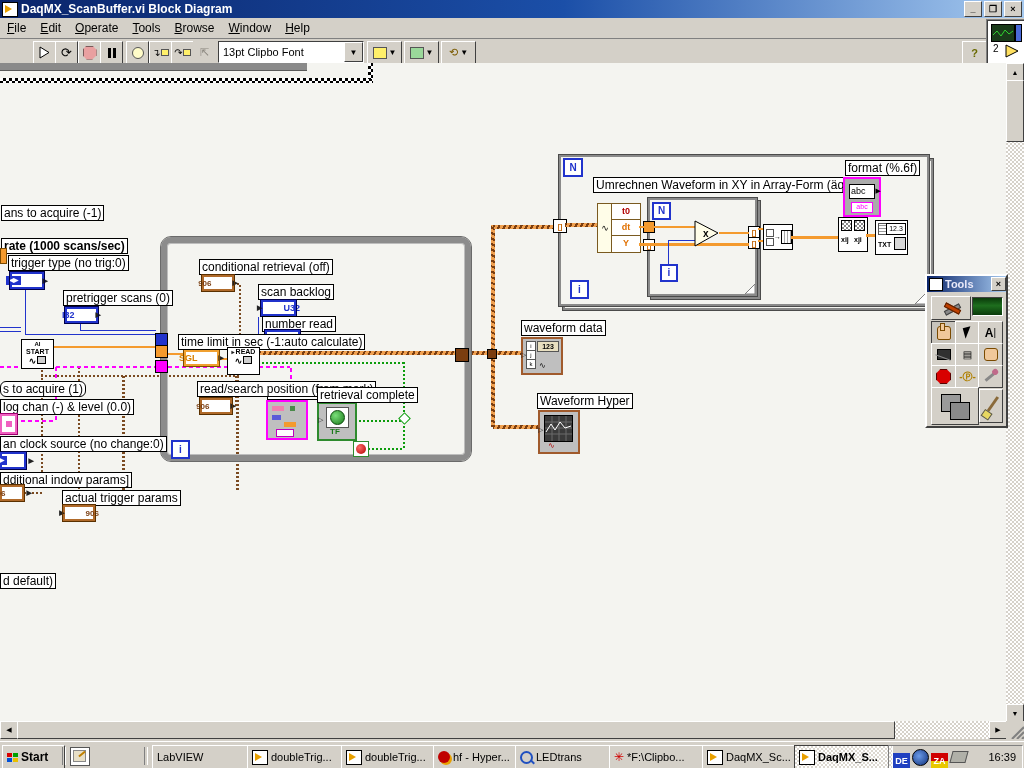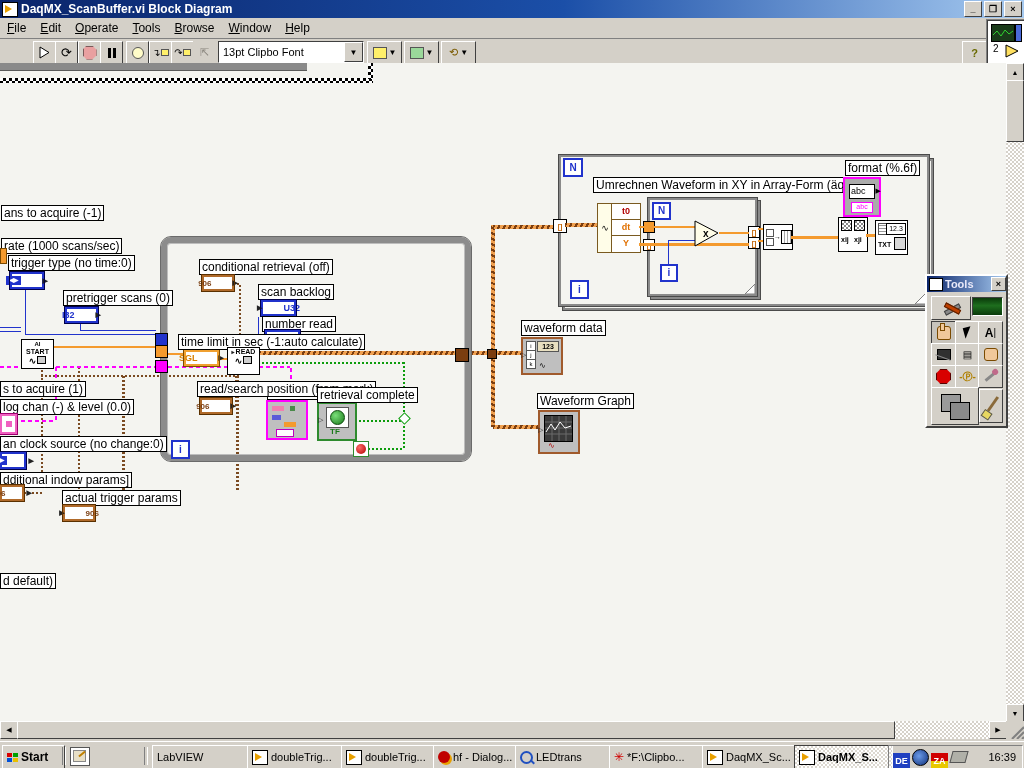--- a/index.html
+++ b/index.html
@@ -245,38 +245,38 @@
   <div class="whileloop" style="left:161px;top:174px;width:298px;height:212px;"></div>
   <div class="sq" style="left:155px;top:270px;width:11px;height:11px;background:#2133CC;"></div>
   <div class="sq" style="left:155px;top:282px;width:11px;height:11px;background:#F49A2E;"></div>
   <div class="sq" style="left:155px;top:297px;width:11px;height:11px;background:#FF00FF;"></div>
   <div class="sq" style="left:455px;top:285px;width:12px;height:12px;background:#7A3D10;"></div>
   <div class="iterm" style="left:171px;top:377px;width:15px;height:15px;">
       <span>i</span>
     </div>
 
   <div class="lbl" style="left:1px;top:142px;">ans to acquire (-1)</div>
-  <div class="lbl" style="left:1px;top:175px;">rate (1000 scans/sec)</div>
+  <div class="lbl" style="left:1px;top:175px;font-weight:bold;">rate (1000 scans/sec)</div>
   <div class="sq" style="left:0;top:185px;width:5px;height:14px;background:#F49A2E;border-color:#7a4a00;"></div>
-  <div class="lbl" style="left:8px;top:192px;">trigger type (no time:0)</div>
+  <div class="lbl" style="left:8px;top:192px;">trigger type (no trig:0)</div>
   <div class="term t-enum" style="left:10px;top:209px;width:30px;height:13px;">
     <span class="pill">◀▶</span>
       <span class="arr">▶</span>
   </div>
   <div class="lbl" style="left:63px;top:227px;">pretrigger scans (0)</div>
   <div class="term t-blue" style="left:65px;top:244px;width:29px;height:12px;">
     <span>I32</span>
       <span class="arr">▶</span>
   </div>
   <div class="node" style="left:21px;top:276px;width:31px;height:28px;">
     <div style="font-size:6px;">AI</div>
     <div style="font-size:7px;">START</div>
     <div style="font-size:9px;line-height:9px;"><span>∿</span><span style="display:inline-block;width:7px;height:6px;border:1px solid #000;background:#cfcfcf;margin-left:1px;"></span></div>
   </div>
-  <div class="lbl" style="left:0;top:318px;">s to acquire (1)</div>
+  <div class="lbl" style="left:0;top:318px;border-radius:6px;">s to acquire (1)</div>
   <div class="lbl" style="left:0;top:336px;">log chan (-) &amp; level (0.0)</div>
   <div class="term" style="left:0;top:351px;width:13px;height:16px;border:2px solid #F060C0;outline:1px solid #a00070;">
     <span style="width:6px;height:6px;background:#F060C0;"></span>
   </div>
   <div class="lbl" style="left:0;top:373px;">an clock source (no change:0)</div>
   <div class="term t-enum" style="left:0;top:389px;width:22px;height:13px;">
     <span class="pill">◀▶</span>
       <span class="arr">▶</span>
   </div>
   <div class="lbl" style="left:0;top:409px;">dditional indow params]</div>
@@ -345,21 +345,21 @@
 
   <div class="lbl" style="left:521px;top:257px;">waveform data</div>
   <div class="abs" style="left:521px;top:274px;width:38px;height:34px;border:2px solid #A05A2C;background:#BFBFBF;">
     <span class="arrl abs" style="left:-2px;top:12px;">▷</span>
     <span class="abs" style="left:3px;top:2px;width:8px;height:8px;background:#fff;border:1px solid #555;font-size:6px;line-height:8px;text-align:center;">i</span>
     <span class="abs" style="left:3px;top:11px;width:8px;height:8px;background:#fff;border:1px solid #555;font-size:6px;line-height:8px;text-align:center;">j</span>
     <span class="abs" style="left:3px;top:20px;width:8px;height:8px;background:#fff;border:1px solid #555;font-size:6px;line-height:8px;text-align:center;">k</span>
     <span class="abs" style="left:14px;top:2px;width:20px;height:9px;background:#E8DFC0;border:1px solid #555;font-size:7px;line-height:9px;text-align:center;font-weight:bold;">123</span>
     <span class="abs" style="left:16px;top:22px;font-size:8px;">∿</span>
   </div>
-  <div class="lbl" style="left:537px;top:330px;">Waveform Graph</div>
+  <div class="lbl" style="left:537px;top:330px;">Waveform Hyper</div>
   <div class="abs" style="left:538px;top:347px;width:38px;height:40px;border:2px solid #A05A2C;background:#BFBFBF;">
     <span class="arrl abs" style="left:-2px;top:14px;">▷</span>
     <span class="abs" style="left:4px;top:3px;width:27px;height:25px;background:#3a3a3a;border:1px solid #000;">
       <svg width="27" height="25">
           <g stroke="#6a6a6a" stroke-width="1">
             <line x1="0" y1="6" x2="27" y2="6"></line>
             <line x1="0" y1="12" x2="27" y2="12"></line>
             <line x1="0" y1="18" x2="27" y2="18"></line>
             <line x1="7" y1="0" x2="7" y2="25"></line>
             <line x1="14" y1="0" x2="14" y2="25"></line>
@@ -570,21 +570,21 @@
   <div class="taskbtn" style="left:247px;width:88px;">
     <span class="lvic"></span>
     <span>doubleTrig...</span>
   </div>
   <div class="taskbtn" style="left:341px;width:88px;">
     <span class="lvic"></span>
     <span>doubleTrig...</span>
   </div>
   <div class="taskbtn" style="left:433px;width:78px;">
     <span style="width:12px;height:12px;background:#c00000;border-radius:50%;flex:0 0 auto;box-shadow:2px 2px 0 #e8a000;"></span>
-    <span>hf - Dialog...</span>
+    <span>hf - Hyper...</span>
   </div>
   <div class="taskbtn" style="left:515px;width:89px;">
     <span style="width:9px;height:9px;border:2px solid #2050c0;border-radius:50%;position:relative;flex:0 0 auto;">
         <span style="position:absolute;left:8px;top:8px;width:5px;height:2px;background:#2050c0;transform:rotate(45deg);"></span>
       </span>
     <span>LEDtrans</span>
   </div>
   <div class="taskbtn" style="left:609px;width:89px;">
     <span style="color:#d00000;font-size:12px;flex:0 0 auto;">✳</span>
     <span>*F:\Clipbo...</span>

